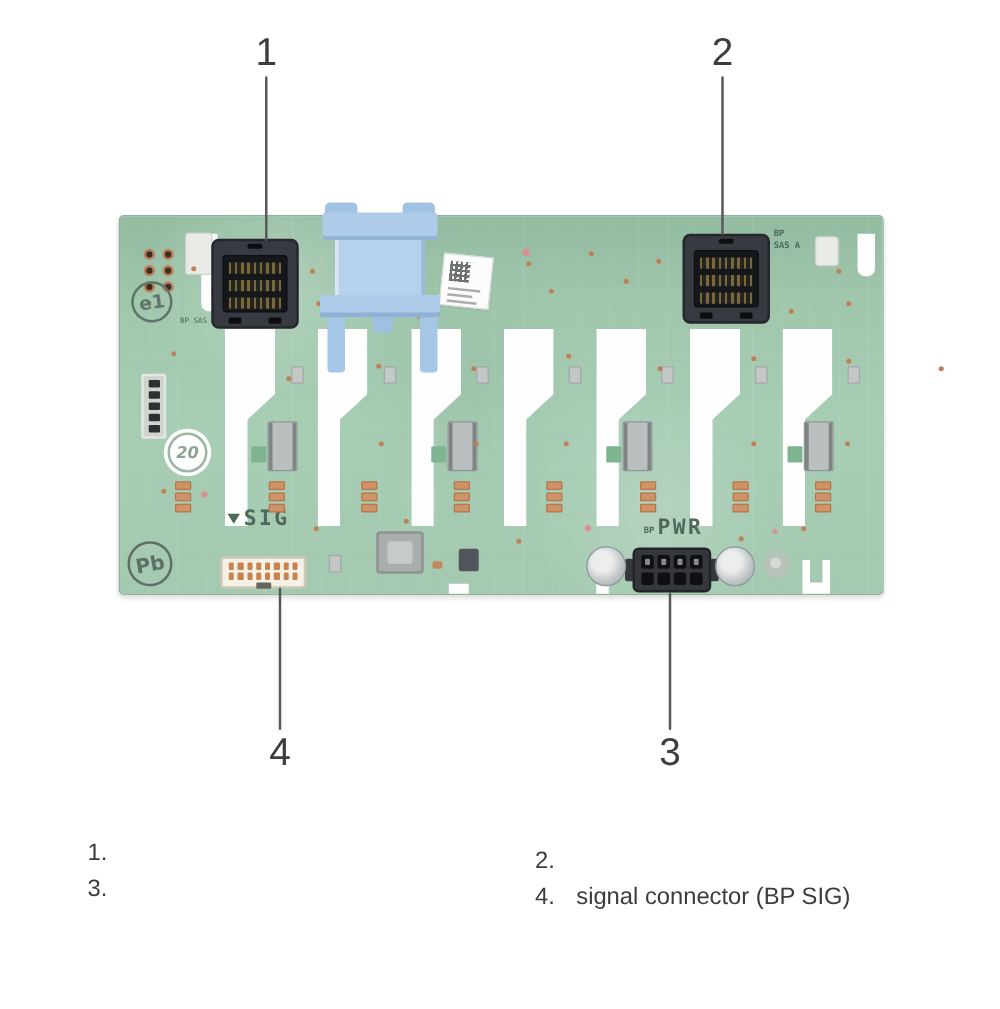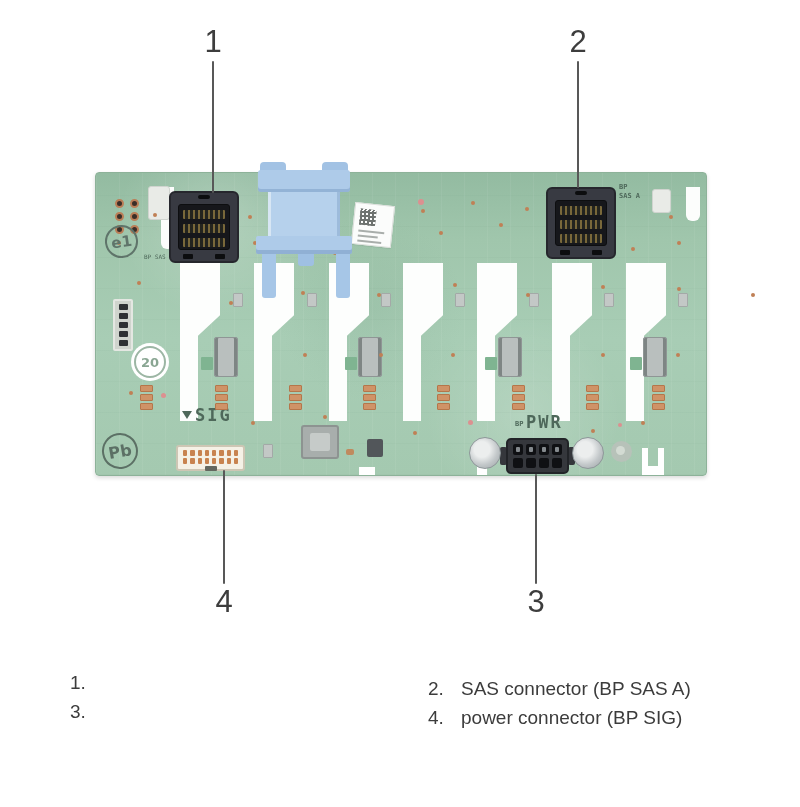--- a/index.html
+++ b/index.html
@@ -59,21 +59,21 @@
         repeating-linear-gradient(90deg,#6e7370 0 2px,transparent 2px 4px),
         repeating-linear-gradient(0deg,#6e7370 0 2px,transparent 2px 4px);}
   .qrline{position:absolute;left:5px;height:2px;background:#a9aeab;}
 
   
   .mark-circle{position:absolute;border-radius:50%;display:flex;align-items:center;
                justify-content:center;box-sizing:border-box;z-index:5;
                font-family:"DejaVu Sans",sans-serif;}
   .mk-e1{width:33px;height:33px;border:2.5px solid #5f746a;color:#5f746a;font-size:15px;
          font-weight:bold;transform:rotate(-8deg);}
-  .mk-20{width:38px;height:38px;background:#fff;}
+  .mk-20{width:38px;height:38px;background:#fff;font-style:italic;}
   .mk-20 .ring{width:28px;height:28px;border:2.5px solid #9cb6a4;border-radius:50%;
                display:flex;align-items:center;justify-content:center;
                color:#8aa693;font-size:13px;font-weight:bold;}
   .mk-pb{width:36px;height:36px;border:2.5px solid #5c7065;color:#5c7065;font-size:16px;
          font-weight:bold;transform:rotate(-10deg);}
 
   
   .silk{position:absolute;font-family:"DejaVu Sans Mono",monospace;color:#4e685a;z-index:3;}
   .silk-big{font-size:17px;font-weight:bold;letter-spacing:2px;}
   .silk-tiny{font-size:6px;letter-spacing:0;}
@@ -395,20 +395,19 @@
     <div class="legend-row">
       <span class="legend-num">1.</span>
     </div>
     <div class="legend-row">
       <span class="legend-num">3.</span>
     </div>
   </div>
   <div class="legend-col" style="left:428px;top:674px;">
     <div class="legend-row">
       <span class="legend-num">2.</span>
-      <span class="legend-label">SAS connector (BP SAS A)</span>
     </div>
     <div class="legend-row">
       <span class="legend-num">4.</span>
-      <span class="legend-label">power connector (BP SIG)</span>
+      <span class="legend-label">signal connector (BP SIG)</span>
     </div>
   </div>
 </div>
 
 </body></html>

